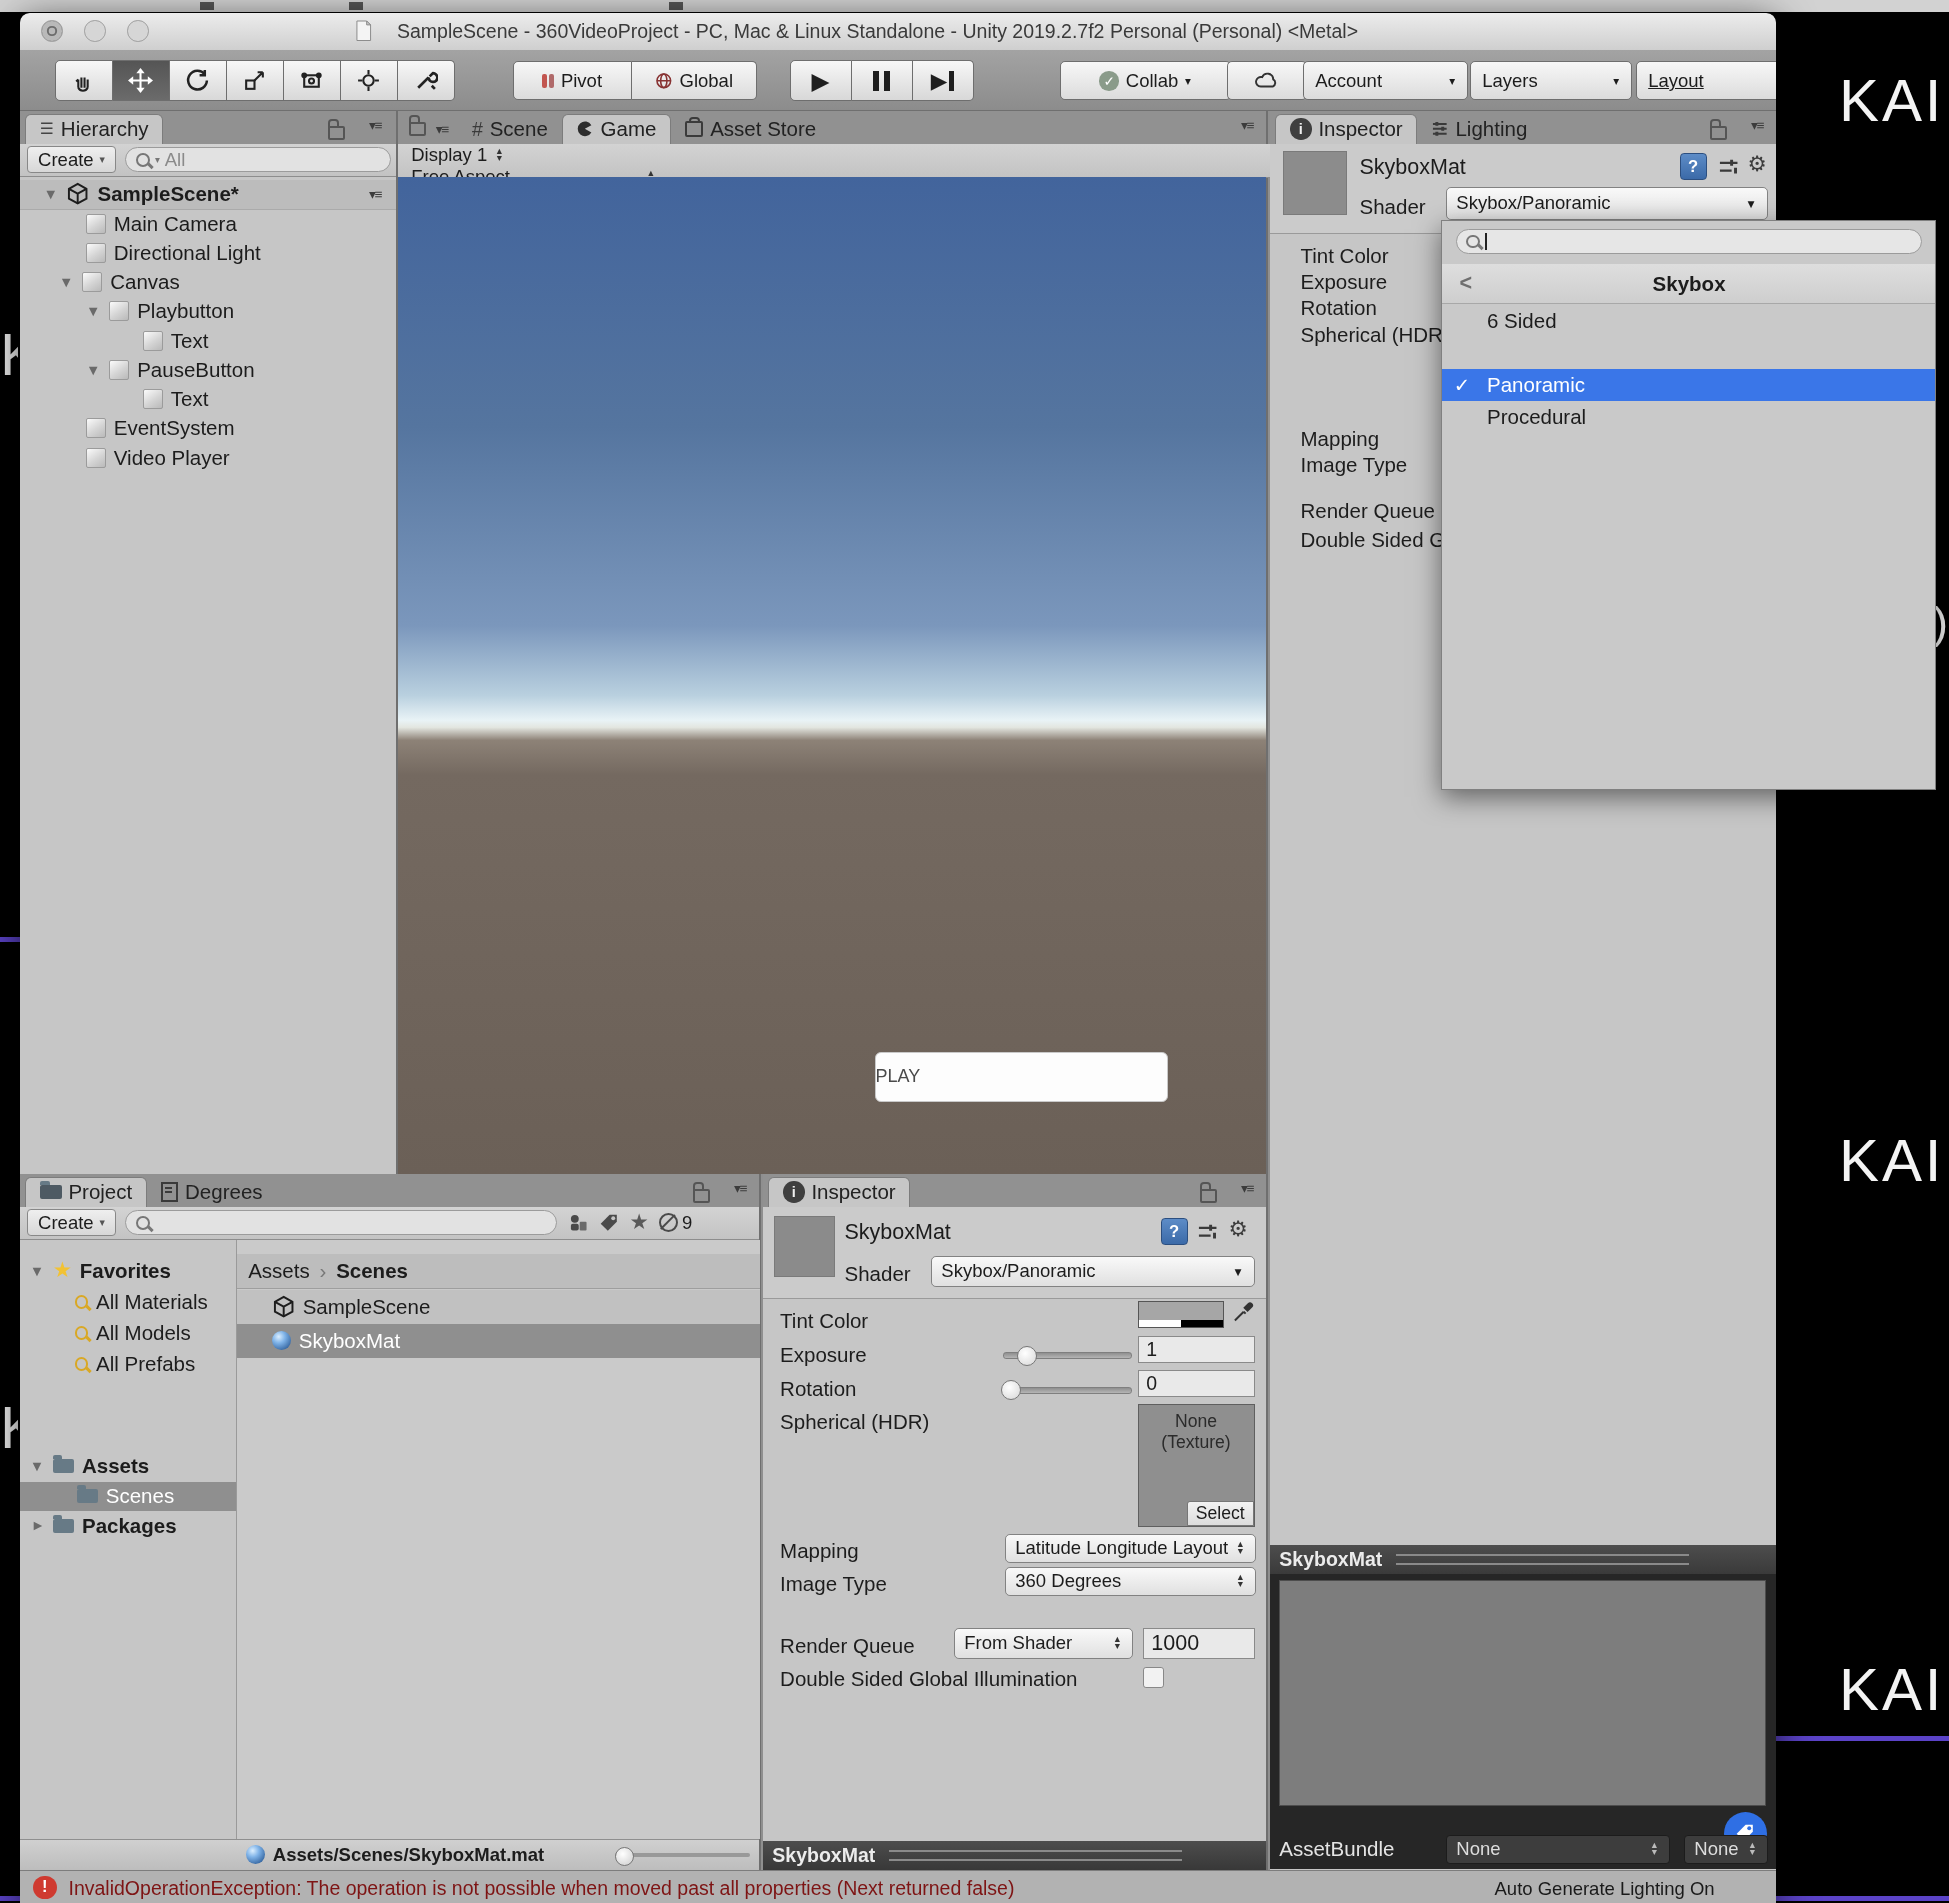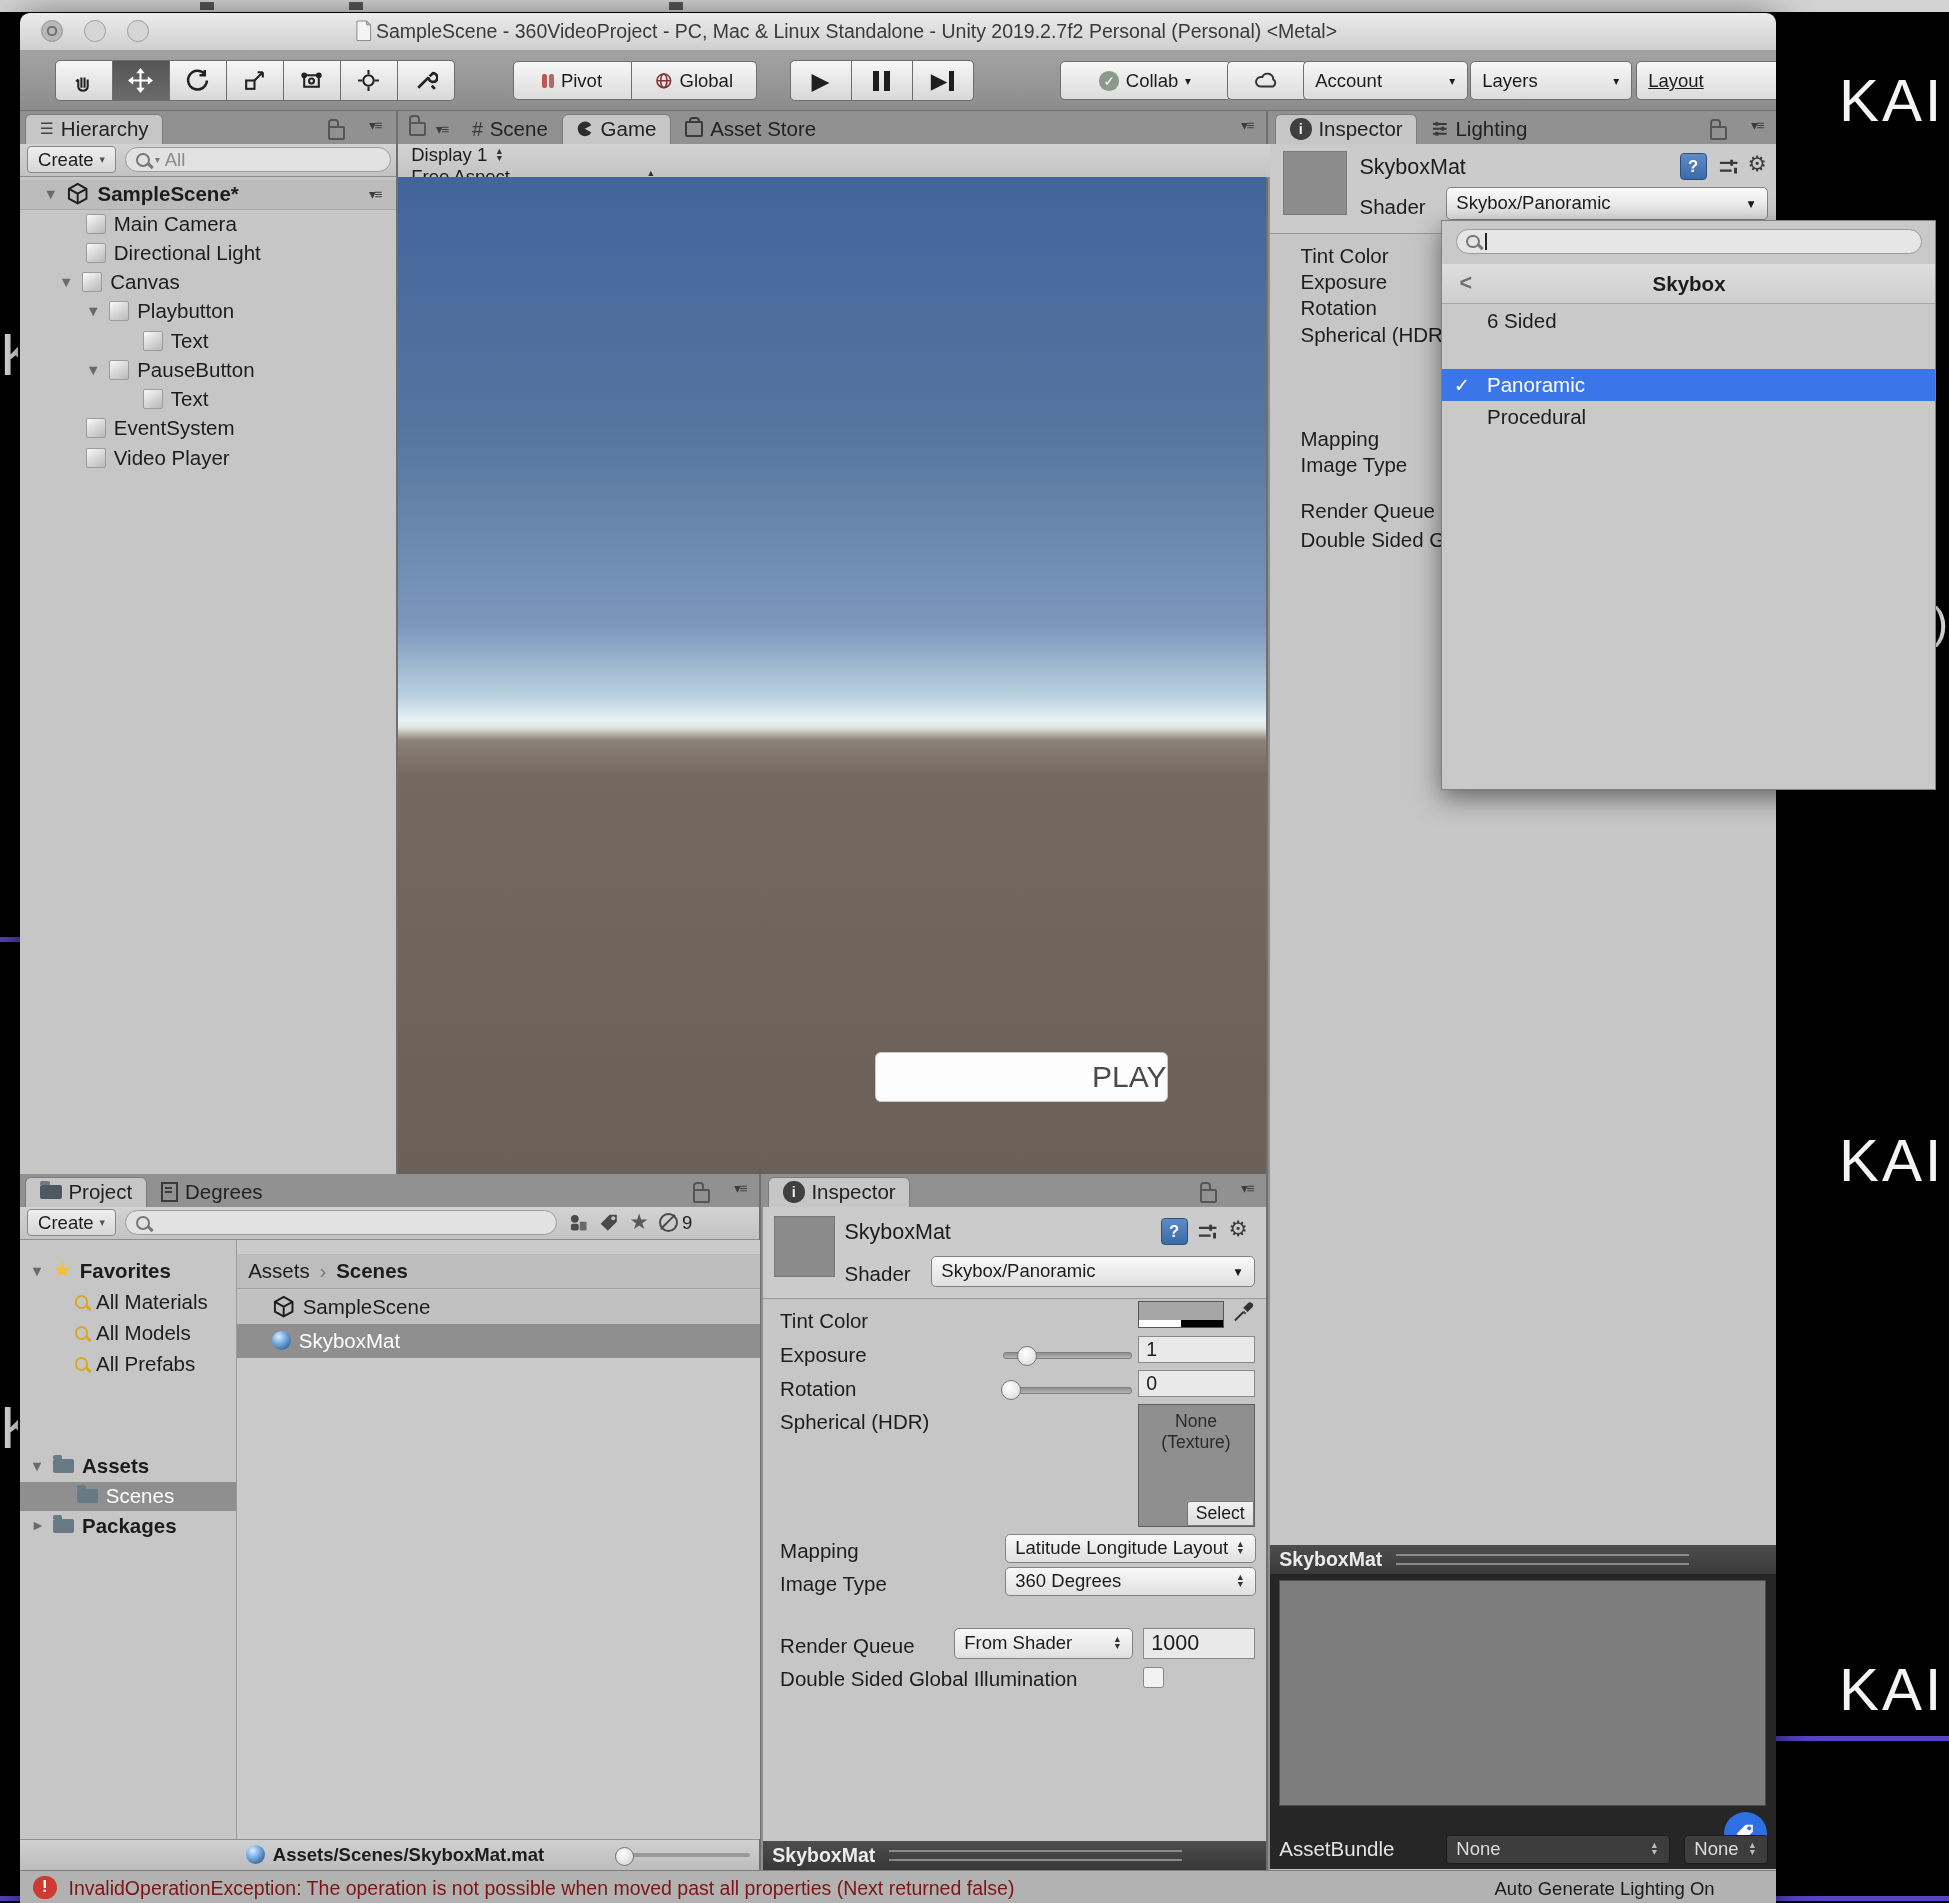--- a/index.html
+++ b/index.html
@@ -86,21 +86,21 @@
   <div id="win" class="abs" style="left:19.5px;top:12.7px;width:1756px;height:1891px;">
 
     <div class="abs titlebar flex" style="left:0;top:0;width:1756px;height:37px;">
       <span class="tl" style="margin-left:21.5px;background:#b9b9b9;box-shadow:inset 0 0 0 4.9px #b9b9b9, inset 0 0 0 6.8px #6d6d6d;"></span>
       <span class="tl" style="margin-left:21.5px;"></span>
       <span class="tl" style="margin-left:21.5px;"></span>
       <svg style="margin-left:205px;" width="19.5" height="21.5" viewBox="0 0 20 22">
           <path d="M3 1 h10 l4 4 v16 h-14 z" fill="#f4f4f4" stroke="#8a8a8a"></path>
           <path d="M13 1 l4 4 h-4 z" fill="#c9c9c9" stroke="#8a8a8a"></path>
         </svg>
-      <span class="title-txt" style="margin-left:3px;">SampleScene - 360VideoProject - PC, Mac &amp; Linux Standalone - Unity 2019.2.7f2 Personal (Personal) &lt;Metal&gt;</span>
+      <span class="title-txt" style="margin-left:24px;">SampleScene - 360VideoProject - PC, Mac &amp; Linux Standalone - Unity 2019.2.7f2 Personal (Personal) &lt;Metal&gt;</span>
     </div>
 
     <div class="abs toolbar" style="left:0;top:37px;width:1756px;height:60px;">
 
       <div class="abs flex" style="left:35px;top:10.7px;">
         <div class="tbtn first">
             <svg width="25" height="25" viewBox="0 0 24 24" fill="none" stroke="#222" stroke-width="2">
               <path d="M7 19 v-8 m3 8 v-10 m3 10 v-10 m3 10 v-8 m-9 8 a5 5 0 0 0 9 0 M7 11 l-2 2"></path>
             </svg>
           </div>
@@ -331,21 +331,21 @@
         <div class="flex" style="padding:0 13.7px;align-self:stretch;">
             <span>Maximize On Play</span>
           </div>
         <span class="vsep"></span>
         <div class="flex" style="padding:0 11.7px;align-self:stretch;overflow:hidden;">
             <span>Mute</span>
           </div>
       </div>
 
       <div class="abs" style="left:0;top:66px;width:868px;height:997px;background:linear-gradient(180deg,#42649c 0%,#55759f 25%,#7b97bc 45%,#b9d0df 52%,#e9f3f6 54.5%,#e3e6e0 55.2%,#8d8277 56.5%,#746960 60%,#6b6057 100%);">
-        <div class="abs" style="left:477px;top:875px;width:291px;height:48px;background:#fdfdfd;border-radius:5.9px;border:1px solid #c9c9c9;display:flex;align-items:center;justify-content:flex-end;font-size:30px;color:#4a4a4a;">
+        <div class="abs" style="left:477px;top:875px;width:291px;height:48px;background:#fdfdfd;border-radius:5.9px;border:1px solid #c9c9c9;display:flex;align-items:center;justify-content:flex-start;font-size:18px;color:#4a4a4a;">
             <span>PLAY</span>
           </div>
       </div>
     </div>
 
     <div class="abs panel" style="left:1250px;top:98px;width:506px;height:1793px;">
       <div class="abs tabbar" style="left:0;top:0;width:506px;height:33px;">
         <div class="tab active" style="margin-left:5.9px;">
             <span class="circle-i">i</span>
             <span>Inspector</span>

